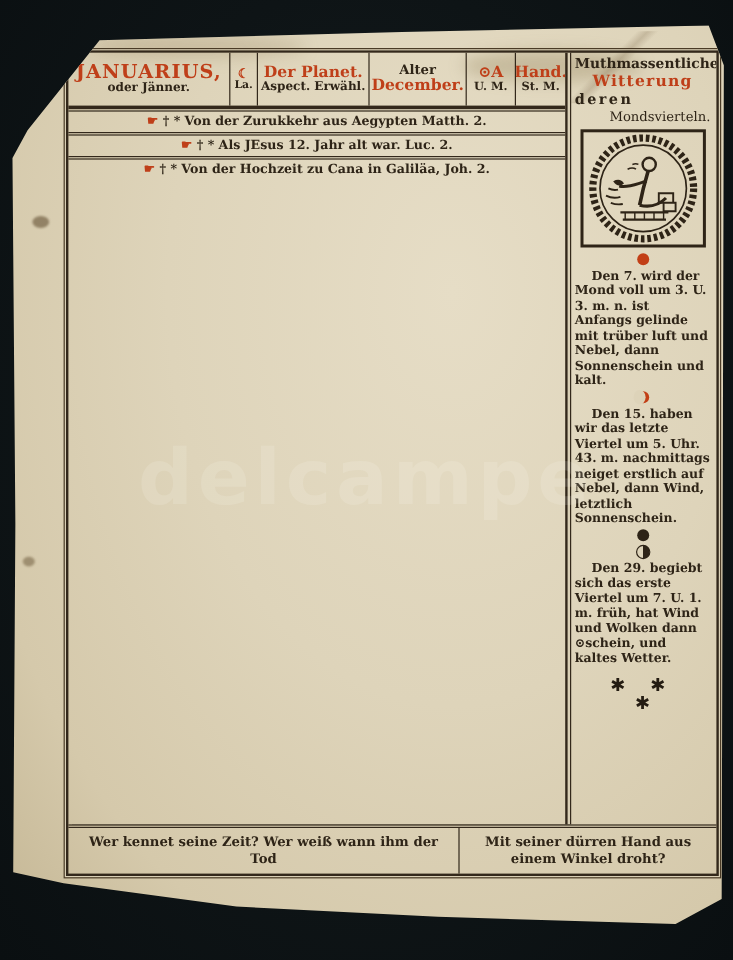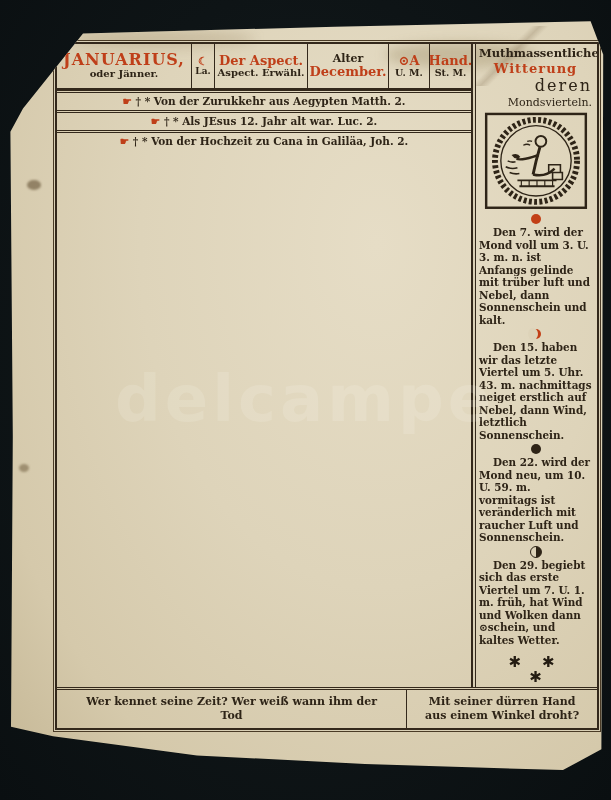--- a/index.html
+++ b/index.html
@@ -40,42 +40,42 @@
   .week{border-top:3px double #33281b;}
   .week:first-of-type{border-top:none;}
   .wkhead{height:17px;line-height:17px;text-align:center;font-size:10.5px;
      font-weight:bold;white-space:nowrap;overflow:hidden;}
 
   
   .mooncol{flex:1;padding:3px 5px 2px 6px;display:flex;flex-direction:column;
      font-size:10.4px;line-height:1.2;overflow:hidden;}
   .mc-t1{text-align:center;font-weight:bold;font-size:11.5px;}
   .mc-t2{text-align:center;font-weight:bold;font-size:13px;letter-spacing:1px;}
-  .mc-t3{text-align:right;font-weight:normal;font-size:16px;letter-spacing:2px;}
+  .mc-t3{text-align:left;font-weight:bold;font-size:12px;letter-spacing:2px;}
   .mc-t4{text-align:right;font-weight:normal;font-size:11px;margin-bottom:2px;}
   .woodcut{display:block;margin:1px auto 2px auto;}
   .msymwrap{text-align:center;height:13px;line-height:12px;margin:1px 0;}
   .msym{display:inline-block;width:10px;height:10px;border-radius:50%;vertical-align:middle;}
   .sym-full{background:#c23f16;}
   .sym-last-quarter{background:#c23f16;position:relative;}
   .sym-last-quarter::after{content:"";position:absolute;left:-3px;top:-1px;width:10px;height:12px;
      border-radius:50%;background:#ddd3b9;}
   .sym-new{background:#2e2417;}
   .sym-first-quarter{background:linear-gradient(90deg,#ddd3b9 50%,#2e2417 50%);border:1px solid #2e2417;}
   .mc-para{font-weight:bold;text-align:left;margin:0 0 1px 0;}
   .mc-para .ind{display:inline-block;width:14px;}
   .ornaments{text-align:center;font-size:15px;color:#241c12;letter-spacing:8px;
      line-height:1.0;margin-top:8px;}
   .ornaments .second{letter-spacing:0;}
 
   
   .quote{height:38px;border-top:3px double #33281b;display:flex;font-size:11px;
      font-weight:bold;}
   .q-left{width:58%;display:flex;align-items:center;justify-content:center;text-align:center;
-     border-right:1.5px solid #33281b;padding:0 18px;line-height:1.25;}
+     border-right:1.5px solid #33281b;padding:0 6px;line-height:1.25;}
   .q-right{flex:1;display:flex;align-items:center;justify-content:center;text-align:center;
      padding:0 10px;line-height:1.25;}
 
   .watermark{position:absolute;left:55px;top:362px;width:500px;text-align:center;
      font-family:"DejaVu Sans", sans-serif;font-size:64px;font-weight:bold;
      color:rgba(252,252,248,0.14);letter-spacing:4px;pointer-events:none;}
   .crease{position:absolute;pointer-events:none;background:
      linear-gradient(135deg, rgba(255,255,255,0) 46%, rgba(120,100,70,0.25) 50%, rgba(255,255,255,0) 54%);}
 </style>
 </head>
@@ -98,21 +98,21 @@
           <div class="colhead">
             <div class="ch ch-month">
               <span class="l1 red">JANUARIUS,</span>
               <span class="l2">oder Jänner.</span>
             </div>
             <div class="ch ch-moon">
               <span class="l1 red">☾</span>
               <span class="l2">La.</span>
             </div>
             <div class="ch ch-planet">
-              <span class="l1 red">Der Aspect.</span>
+              <span class="l1 red">Der Planet.</span>
               <span class="l2">Aspect. Erwähl.</span>
             </div>
             <div class="ch ch-alt">
               <span class="l2" style="font-size:11px">Alter</span>
               <span class="l1 red" style="font-size:13px">December.</span>
             </div>
             <div class="ch ch-sun">
               <span class="l1 red">⊙A</span>
               <span class="l2">U. M.</span>
             </div>
@@ -158,21 +158,20 @@
             <path d="M34 70 h40 M36 76 h36" stroke="#2e2417" stroke-width="2"></path>
             <path d="M38 70 v6 M46 70 v6 M54 70 v6 M62 70 v6 M70 70 v6" stroke="#2e2417" stroke-width="1.2"></path>
           </svg>
 
           <div id="moon-sections">
               <div class="msymwrap"><span class="msym sym-full"></span></div>
               <div class="mc-para"><span class="ind"></span>Den 7. wird der Mond voll um 3. U. 3. m. n. ist Anfangs gelinde mit trüber luft und Nebel, dann Sonnenschein und kalt.</div>
               <div class="msymwrap"><span class="msym sym-last-quarter"></span></div>
               <div class="mc-para"><span class="ind"></span>Den 15. haben wir das letzte Viertel um 5. Uhr. 43. m. nachmittags neiget erstlich auf Nebel, dann Wind, letztlich Sonnenschein.</div>
               <div class="msymwrap"><span class="msym sym-new"></span></div>
-              <div class="mc-para"><span class="ind"></span>Den 22. wird der Mond neu, um 10. U. 59. m. vormitags ist veränderlich mit raucher Luft und Sonnenschein.</div>
               <div class="msymwrap"><span class="msym sym-first-quarter"></span></div>
               <div class="mc-para"><span class="ind"></span>Den 29. begiebt sich das erste Viertel um 7. U. 1. m. früh, hat Wind und Wolken dann ⊙schein, und kaltes Wetter.</div>
             </div>
 
           <div class="ornaments">
             <div>✱ ✱</div>
             <div class="second">✱</div>
           </div>
         </div>
       </div>

